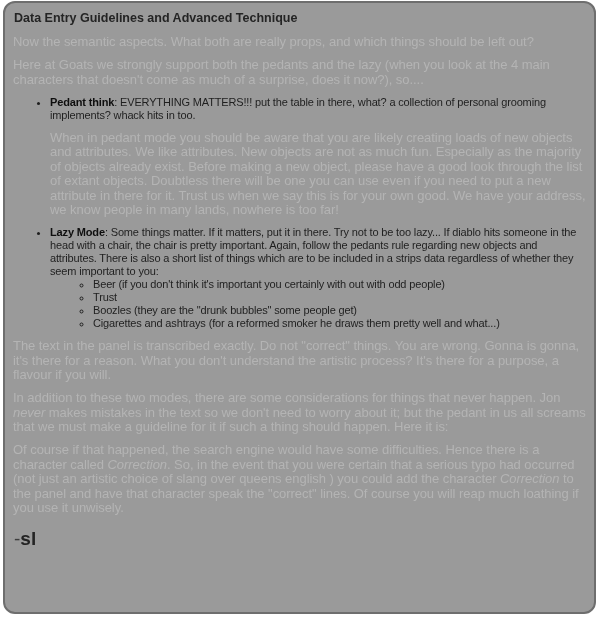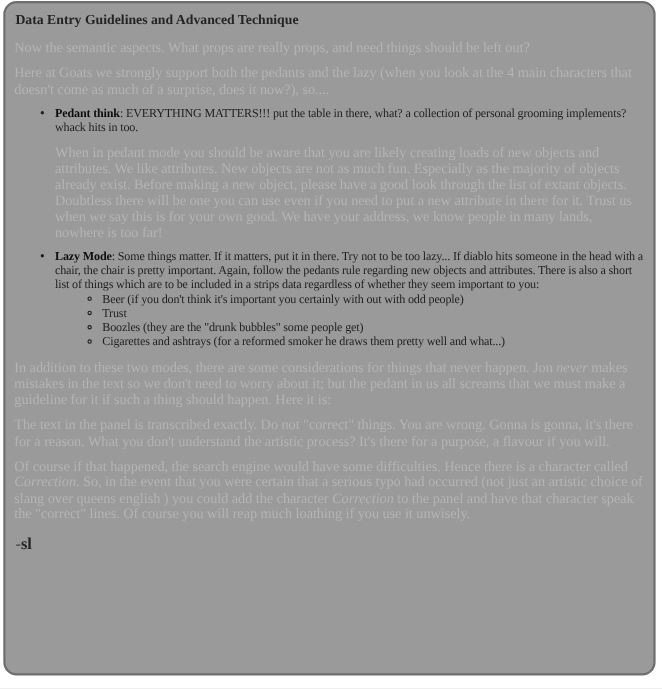--- a/index.html
+++ b/index.html
@@ -3,21 +3,21 @@
 <meta charset="utf-8">
 <style>
   :root {
     --page-bg: #ffffff;
     --panel-bg: #9a9a9a;
     --panel-border: #6e6e6e;
     --heading-text: #242424;
     --body-text: #b4b4b4;
     --list-text: #1f1f1f;
   }
-  * { box-sizing: border-box; font-family: Liberation Serif, serif; }
+  * { box-sizing: border-box; }
   html, body {
     margin: 0; padding: 0;
     width: 602px; height: 626px;
     background: var(--page-bg);
     font-family: "Liberation Sans", "DejaVu Sans", sans-serif;
     overflow: hidden;
   }
   .panel {
     position: absolute;
     left: 3px; top: 1px;
@@ -54,47 +54,47 @@
   .main-list > li { margin-bottom: 3px; }
   .main-list b { font-weight: bold; color: #0e0e0e; }
   .sub-list {
     margin: 0;
     padding-left: 43px;
     list-style-type: circle;
   }
   .list-item-tail, .list-item-text { display: block; }
   .signature {
     margin: 12px 0 0 1px;
-    font-size: 15px;
+    font-size: 19px;
     color: var(--heading-text);
   }
   .sig-prefix { font-weight: normal; color: #3d3d3d; }
   .sig-name { font-weight: bold; }
 </style>
 </head>
 <body>
 
 <div class="panel">
   <h1 class="title">Data Entry Guidelines and Advanced Technique</h1>
   <div>
-      <p class="body-text"><span>Now the semantic aspects. What props are really props, and need things should be left out?</span></p>
+      <p class="body-text"><span>Now the semantic aspects. What both are really props, and which things should be left out?</span></p>
       <p class="body-text"><span>Here at Goats we strongly support both the pedants and the lazy (when you look at the 4 main characters that doesn't come as much of a surprise, does it now?), so....</span></p>
       <ul class="main-list">
         <li>
           <span class="list-item-text"><b>Pedant think</b><span>: EVERYTHING MATTERS!!! put the table in there, what? a collection of personal grooming implements? whack hits in too.</span></span>
           <p class="body-text"><span>When in pedant mode you should be aware that you are likely creating loads of new objects and attributes. We like attributes. New objects are not as much fun. Especially as the majority of objects already exist. Before making a new object, please have a good look through the list of extant objects. Doubtless there will be one you can use even if you need to put a new attribute in there for it. Trust us when we say this is for your own good. We have your address, we know people in many lands, nowhere is too far!</span></p>
         </li>
         <li>
           <span class="list-item-text"><b>Lazy Mode</b><span>: Some things matter. If it matters, put it in there. Try not to be too lazy... If diablo hits someone in the head with a chair, the chair is pretty important. Again, follow the pedants rule regarding new objects and attributes. There is also a short list of things which are to be included in a strips data regardless of whether they seem important to you:</span></span>
           <ul class="sub-list">
             <li><span>Beer (if you don't think it's important you certainly with out with odd people)</span></li>
             <li><span>Trust</span></li>
             <li><span>Boozles (they are the "drunk bubbles" some people get)</span></li>
             <li><span>Cigarettes and ashtrays (for a reformed smoker he draws them pretty well and what...)</span></li>
           </ul>
         </li>
       </ul>
+      <p class="body-text"><span>The text in the panel is transcribed exactly. Do not "correct" things. You are wrong. Gonna is gonna, it's there for a reason. What you don't understand the artistic process? It's there for a purpose, a flavour if you will.</span></p>
       <p class="body-text"><span>In addition to these two modes, there are some considerations for things that never happen. Jon </span><i>never</i><span> makes mistakes in the text so we don't need to worry about it; but the pedant in us all screams that we must make a guideline for it if such a thing should happen. Here it is:</span></p>
-      <p class="body-text"><span>The text in the panel is transcribed exactly. Do not "correct" things. You are wrong. Gonna is gonna, it's there for a reason. What you don't understand the artistic process? It's there for a purpose, a flavour if you will.</span></p>
       <p class="body-text"><span>Of course if that happened, the search engine would have some difficulties. Hence there is a character called </span><i>Correction</i><span>. So, in the event that you were certain that a serious typo had occurred (not just an artistic choice of slang over queens english ) you could add the character </span><i>Correction</i><span> to the panel and have that character speak the "correct" lines. Of course you will reap much loathing if you use it unwisely.</span></p>
     </div>
   <div class="signature"><span class="sig-prefix">-</span><span class="sig-name">sl</span></div>
 </div>
 
 </body></html>

